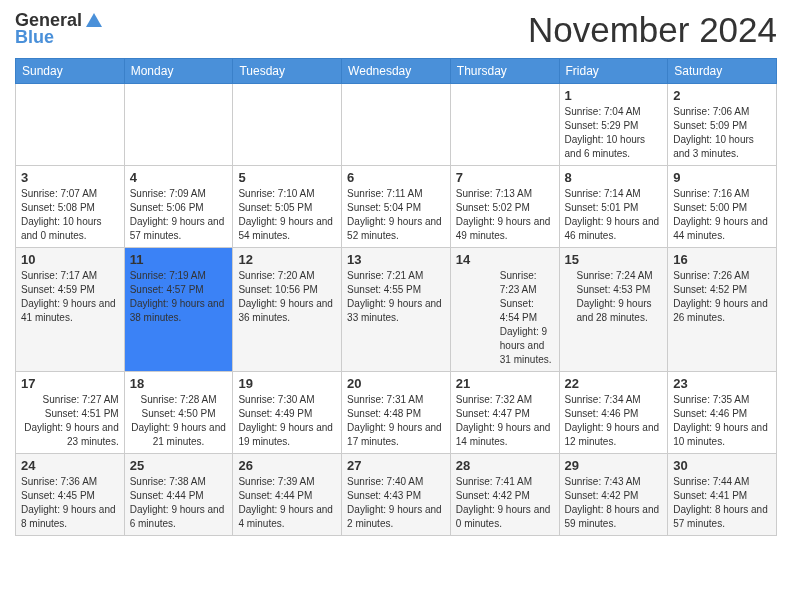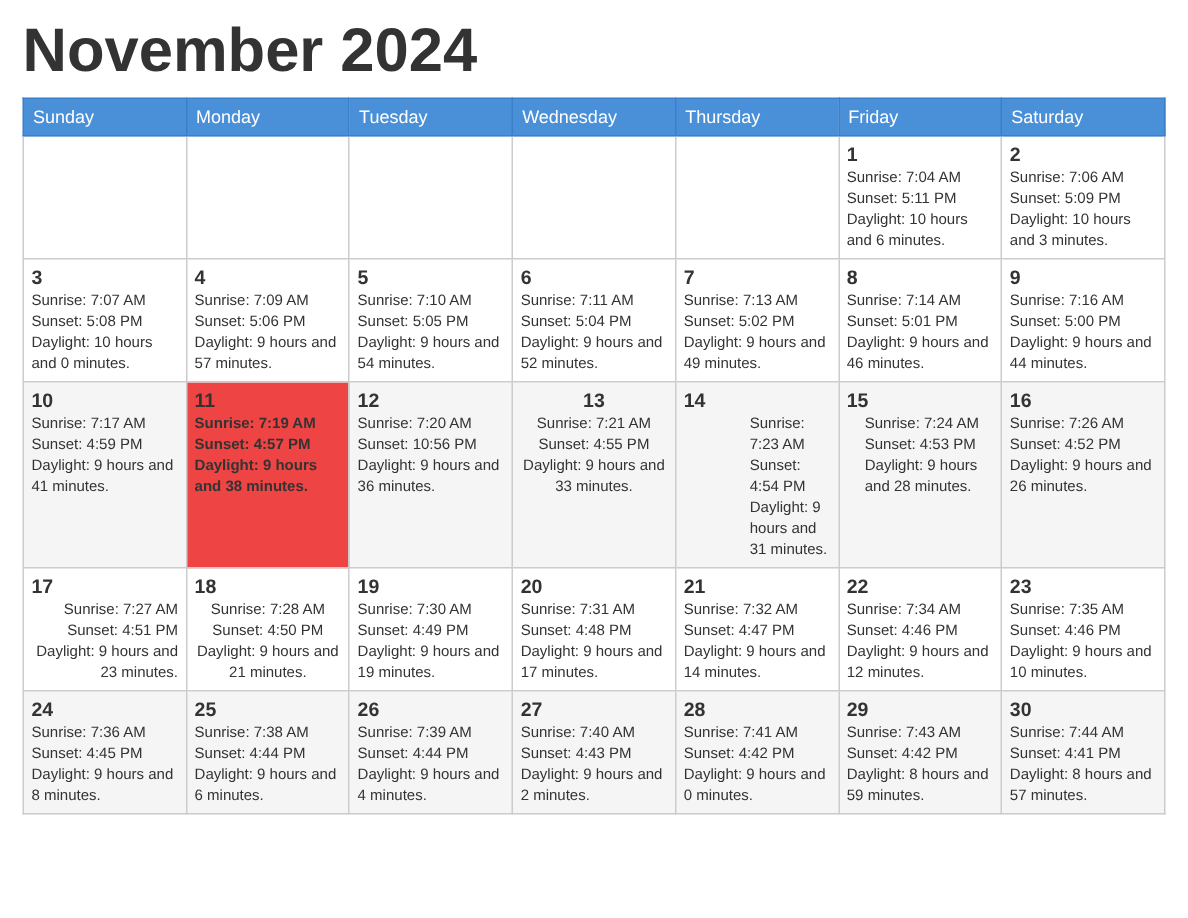--- a/index.html
+++ b/index.html
@@ -9,37 +9,46 @@
     
     .header { display: flex; justify-content: space-between; align-items: flex-start; margin-bottom: 8px; }
     
     .logo { display: flex; flex-direction: column; }
     .logo-text { display: flex; align-items: center; }
     .logo-general { font-size: 18px; font-weight: bold; color: #333; }
     .logo-blue { font-size: 18px; font-weight: bold; color: #4a90d9; }
     .logo-icon { width: 20px; height: 20px; margin-left: 2px; }
     
     .title-section { text-align: right; }
-    .month-title { font-size: 41px; font-weight: 700; color: #333; }
+    .month-title { font-size: 35px; font-weight: 400; color: #333; }
     .location { font-size: 16px; color: #555; }
     
     .calendar { width: 100%; border-collapse: collapse; font-size: 11px; }
     
     .calendar th { background-color: #4a90d9; color: #fff; text-align: left; padding: 5px 6px; font-size: 12px; font-weight: normal; border: 1px solid #3a80c9; }
     
     .calendar td { border: 1px solid #ccc; vertical-align: top; padding: 4px 5px; width: calc(100%/7); height: 80px; background: #fff; }
     
     .day-num { font-size: 13px; font-weight: bold; color: #333; margin-bottom: 2px; }
     .day-info { font-size: 10px; color: #333; line-height: 1.4; }
   </style>
 </head>
 <body>
 
 <div class="container">
   <div class="header">
+    <div class="logo">
+      <div class="logo-text">
+        <span class="logo-general">General</span>
+        <svg class="logo-icon" viewBox="0 0 20 20">
+          <polygon points="10,2 18,16 2,16" fill="#4a90d9"></polygon>
+        </svg>
+      </div>
+      <span class="logo-blue" style="margin-top:-4px;">Blue</span>
+    </div>
     <div class="title-section">
       <div class="month-title">November 2024</div>
     </div>
   </div>
 
   <table class="calendar">
     <thead>
       <tr>
         <th>Sunday</th>
         <th>Monday</th>
@@ -53,21 +62,21 @@
     <tbody id="calendar-body">
     <tr>
           <td></td>
           <td></td>
           <td></td>
           <td></td>
           <td></td>
           <td>
             <div class="day-num">1</div>
             <div class="day-info" style="white-space: pre-line;">Sunrise: 7:04 AM
-Sunset: 5:11 PM
+Sunset: 5:29 PM
 Daylight: 10 hours and 6 minutes.</div>
           </td>
           <td>
             <div class="day-num">2</div>
             <div class="day-info" style="white-space: pre-line;">Sunrise: 7:06 AM
 Sunset: 5:09 PM
 Daylight: 10 hours and 3 minutes.</div>
           </td>
         </tr>
         <tr>
@@ -114,33 +123,33 @@
 Daylight: 9 hours and 44 minutes.</div>
           </td>
         </tr>
         <tr>
           <td style="background: rgb(245, 245, 245);">
             <div class="day-num">10</div>
             <div class="day-info" style="white-space: pre-line;">Sunrise: 7:17 AM
 Sunset: 4:59 PM
 Daylight: 9 hours and 41 minutes.</div>
           </td>
-          <td style="background: #ef4444;">
+          <td style="background: #3b82f6;">
             <div class="day-num">11</div>
-            <div class="day-info" style="white-space: pre-line; font-weight: bold;">Sunrise: 7:19 AM
+            <div class="day-info" style="white-space: pre-line;">Sunrise: 7:19 AM
 Sunset: 4:57 PM
 Daylight: 9 hours and 38 minutes.</div>
           </td>
           <td style="background: rgb(245, 245, 245);">
             <div class="day-num">12</div>
             <div class="day-info" style="white-space: pre-line;">Sunrise: 7:20 AM
 Sunset: 10:56 PM
 Daylight: 9 hours and 36 minutes.</div>
           </td>
-          <td style="background: rgb(245, 245, 245); text-align: center;">
+          <td style="background: rgb(245, 245, 245);">
             <div class="day-num">13</div>
             <div class="day-info" style="white-space: pre-line;">Sunrise: 7:21 AM
 Sunset: 4:55 PM
 Daylight: 9 hours and 33 minutes.</div>
           </td>
           <td style="background: rgb(245, 245, 245);">
             <div class="day-num">14</div>
             <div class="day-info" style="white-space: pre-line; margin-left: 44px;">Sunrise: 7:23 AM
 Sunset: 4:54 PM
 Daylight: 9 hours and 31 minutes.</div>

